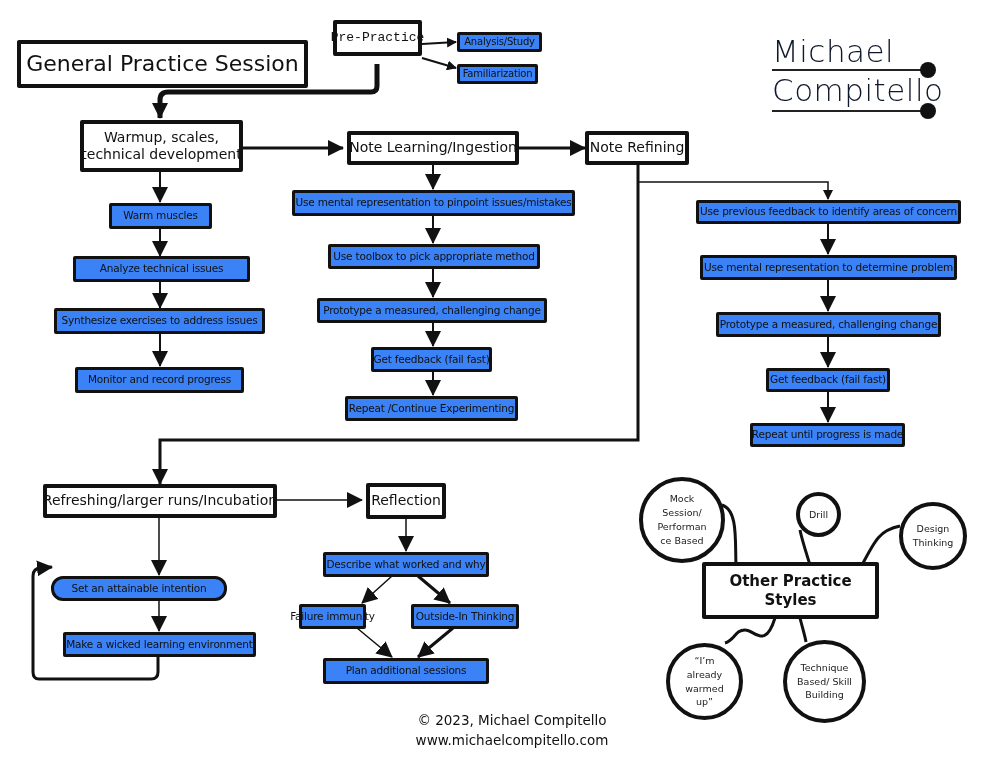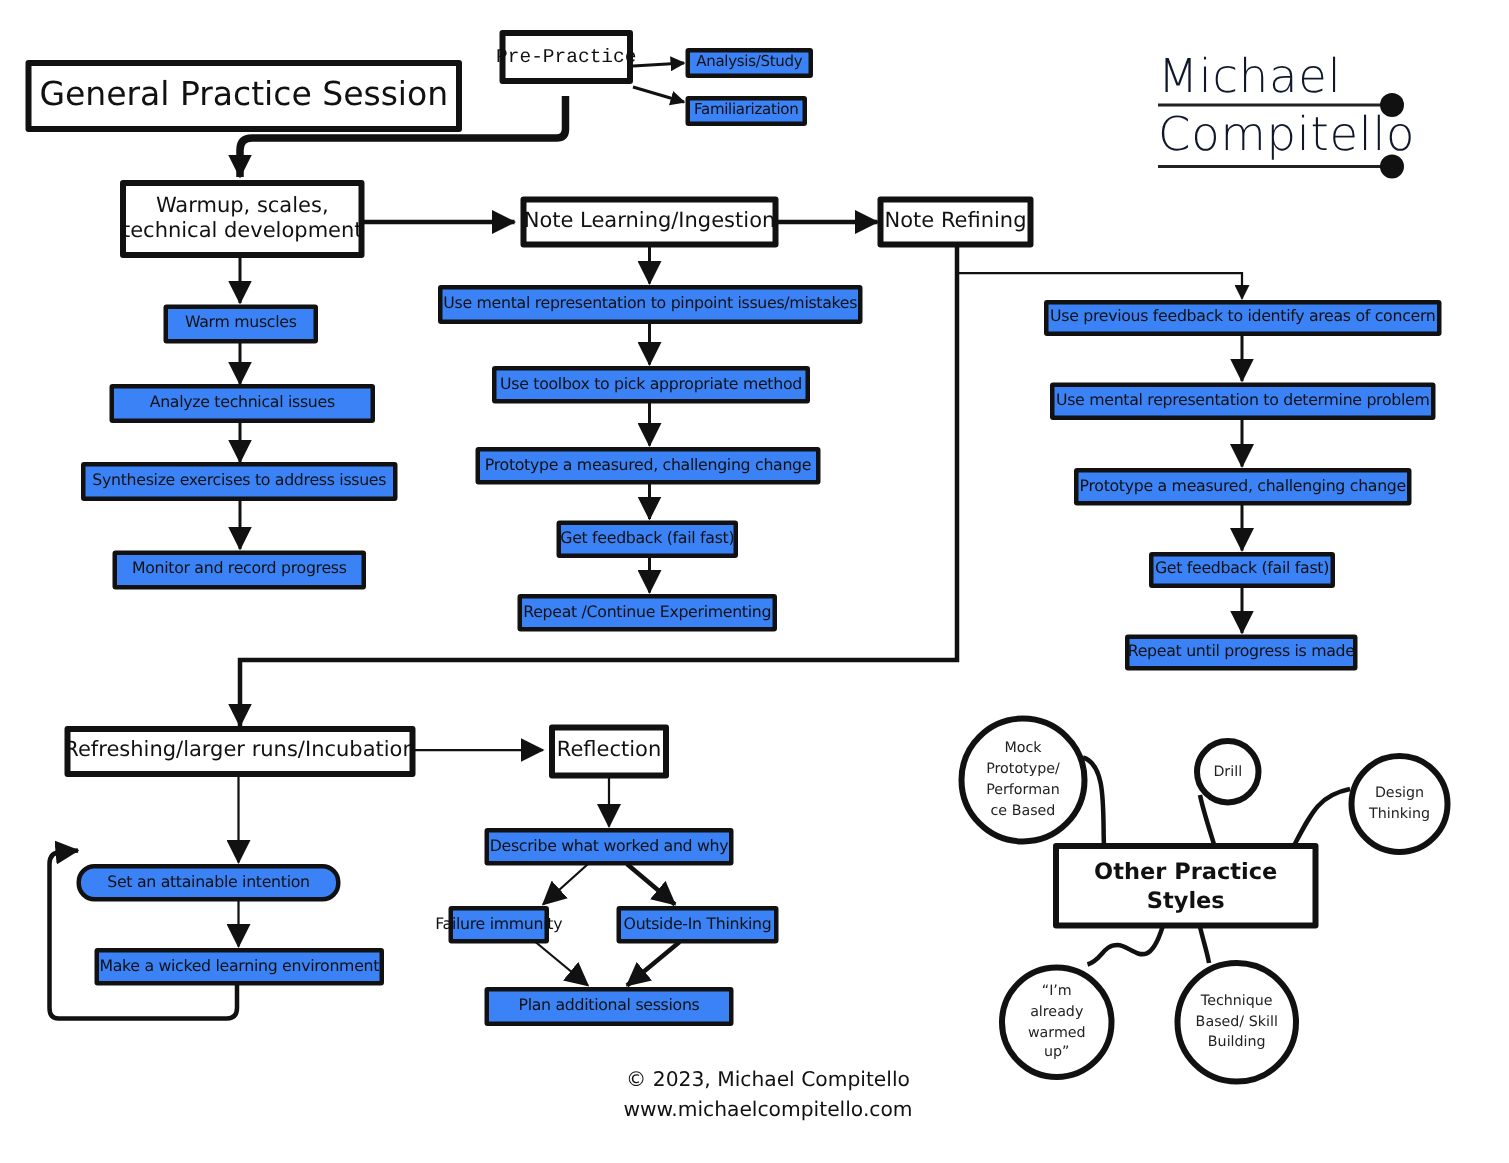--- a/index.html
+++ b/index.html
@@ -125,21 +125,21 @@
 <div class="box sub" style="left:323px;top:552px;width:166px;height:25px;">Describe what worked and why</div>
 <div class="box sub" style="left:299px;top:604px;width:67px;height:25px;">Failure immunity</div>
 <div class="box sub" style="left:411px;top:604px;width:108px;height:25px;">Outside-In Thinking</div>
 <div class="box sub" style="left:323px;top:658px;width:166px;height:26px;">Plan additional sessions</div>
 
 <div class="box" style="left:702px;top:562px;width:177px;height:57px;flex-direction:column;font-weight:bold;font-size:15px;">
   <span>Other Practice</span>
   <span>Styles</span>
 </div>
 <div class="circle" style="left:639px;top:477px;width:86px;height:86px;">Mock
-Prototype/
+Session/
 Performan
 ce Based</div>
 <div class="circle" style="left:796px;top:492px;width:45px;height:45px;">Drill</div>
 <div class="circle" style="left:899px;top:502px;width:68px;height:68px;">Design
 Thinking</div>
 <div class="circle" style="left:666px;top:643px;width:77px;height:77px;">“I’m
 already
 warmed
 up”</div>
 <div class="circle" style="left:783px;top:640px;width:83px;height:83px;">Technique

